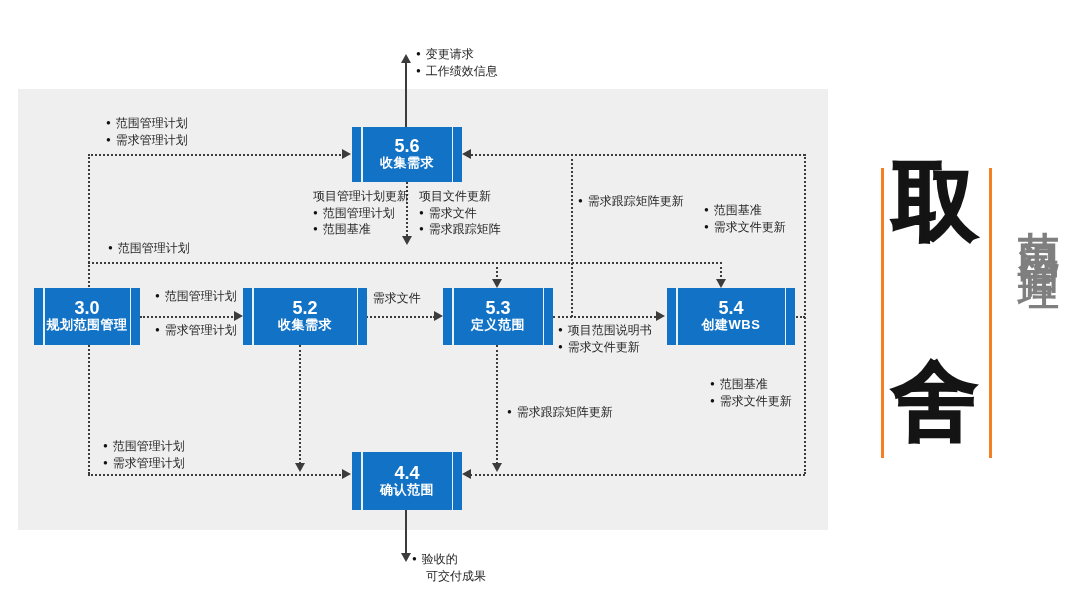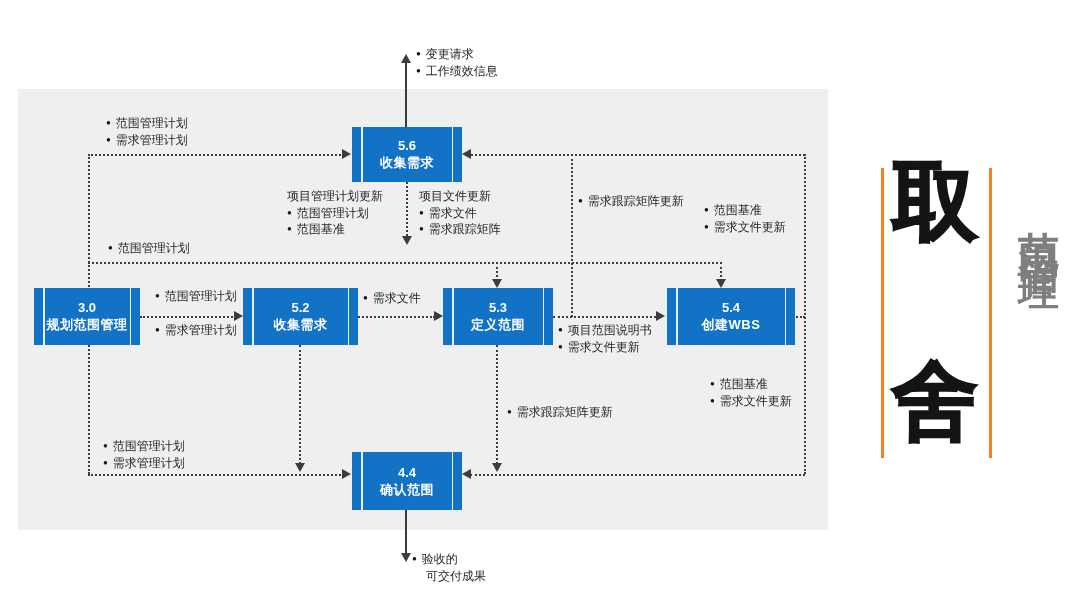--- a/index.html
+++ b/index.html
@@ -11,21 +11,21 @@
   body{
     position:relative;background:#fff;overflow:hidden;
     font-family:"Liberation Sans","DejaVu Sans",sans-serif;color:#222;
   }
   .panel{position:absolute;background:var(--panel);}
   
   .box{position:absolute;background:var(--blue);display:flex;flex-direction:column;
        align-items:center;justify-content:center;z-index:5;}
   .box .stripe{position:absolute;top:0;bottom:0;width:1.5px;background:#fff;opacity:.9;}
   .box .stripe.l{left:9px;} .box .stripe.r{right:9px;}
-  .bid{color:#fff;font-size:13px;font-weight:bold;line-height:16px;}
+  .bid{color:#fff;font-size:18px;font-weight:bold;line-height:16px;}
   .bname{color:#fff;font-size:13px;font-weight:bold;line-height:17px;letter-spacing:.5px;}
   
   .dh{position:absolute;height:0;border-top:2px dotted var(--line);z-index:2;}
   .dv{position:absolute;width:0;border-left:2px dotted var(--line);z-index:2;}
   .sv{position:absolute;width:2px;background:var(--line);z-index:2;}
   .ah{position:absolute;width:0;height:0;z-index:3;}
   .ah.r{border-top:5px solid transparent;border-bottom:5px solid transparent;border-left:9px solid var(--line);}
   .ah.l{border-top:5px solid transparent;border-bottom:5px solid transparent;border-right:9px solid var(--line);}
   .ah.d{border-left:5px solid transparent;border-right:5px solid transparent;border-top:9px solid var(--line);}
   .ah.u{border-left:5px solid transparent;border-right:5px solid transparent;border-bottom:9px solid var(--line);}
@@ -93,21 +93,21 @@
 
 <div class="sv" style="left:405px;top:510px;height:45px"></div>
 <div class="ah d" style="left:401px;top:553px"></div>
 
 <div class="box" style="left:34px;top:288px;width:106px;height:57px">
   <div class="stripe l"></div>
     <div class="stripe r"></div>
   <div class="bid">3.0</div>
   <div class="bname">规划范围管理</div>
 </div>
-<div class="box" style="left:243px;top:288px;width:115px;height:57px">
+<div class="box" style="left:243px;top:288px;width:124px;height:57px">
   <div class="stripe l"></div>
     <div class="stripe r"></div>
   <div class="bid">5.2</div>
   <div class="bname">收集需求</div>
 </div>
 <div class="box" style="left:443px;top:288px;width:110px;height:57px">
   <div class="stripe l"></div>
     <div class="stripe r"></div>
   <div class="bid">5.3</div>
   <div class="bname">定义范围</div>
@@ -134,21 +134,21 @@
 <div class="lbl" style="left:416px;top:46px">
   <div class="b">变更请求</div>
   <div class="b">工作绩效信息</div>
 </div>
 
 <div class="lbl" style="left:106px;top:115px">
   <div class="b">范围管理计划</div>
   <div class="b">需求管理计划</div>
 </div>
 
-<div class="lbl" style="left:287px;top:188px">
+<div class="lbl" style="left:313px;top:188px">
   <div class="hd">项目管理计划更新</div>
   <div class="b">范围管理计划</div>
   <div class="b">范围基准</div>
 </div>
 
 <div class="lbl" style="left:419px;top:188px">
   <div class="hd">项目文件更新</div>
   <div class="b">需求文件</div>
   <div class="b">需求跟踪矩阵</div>
 </div>

